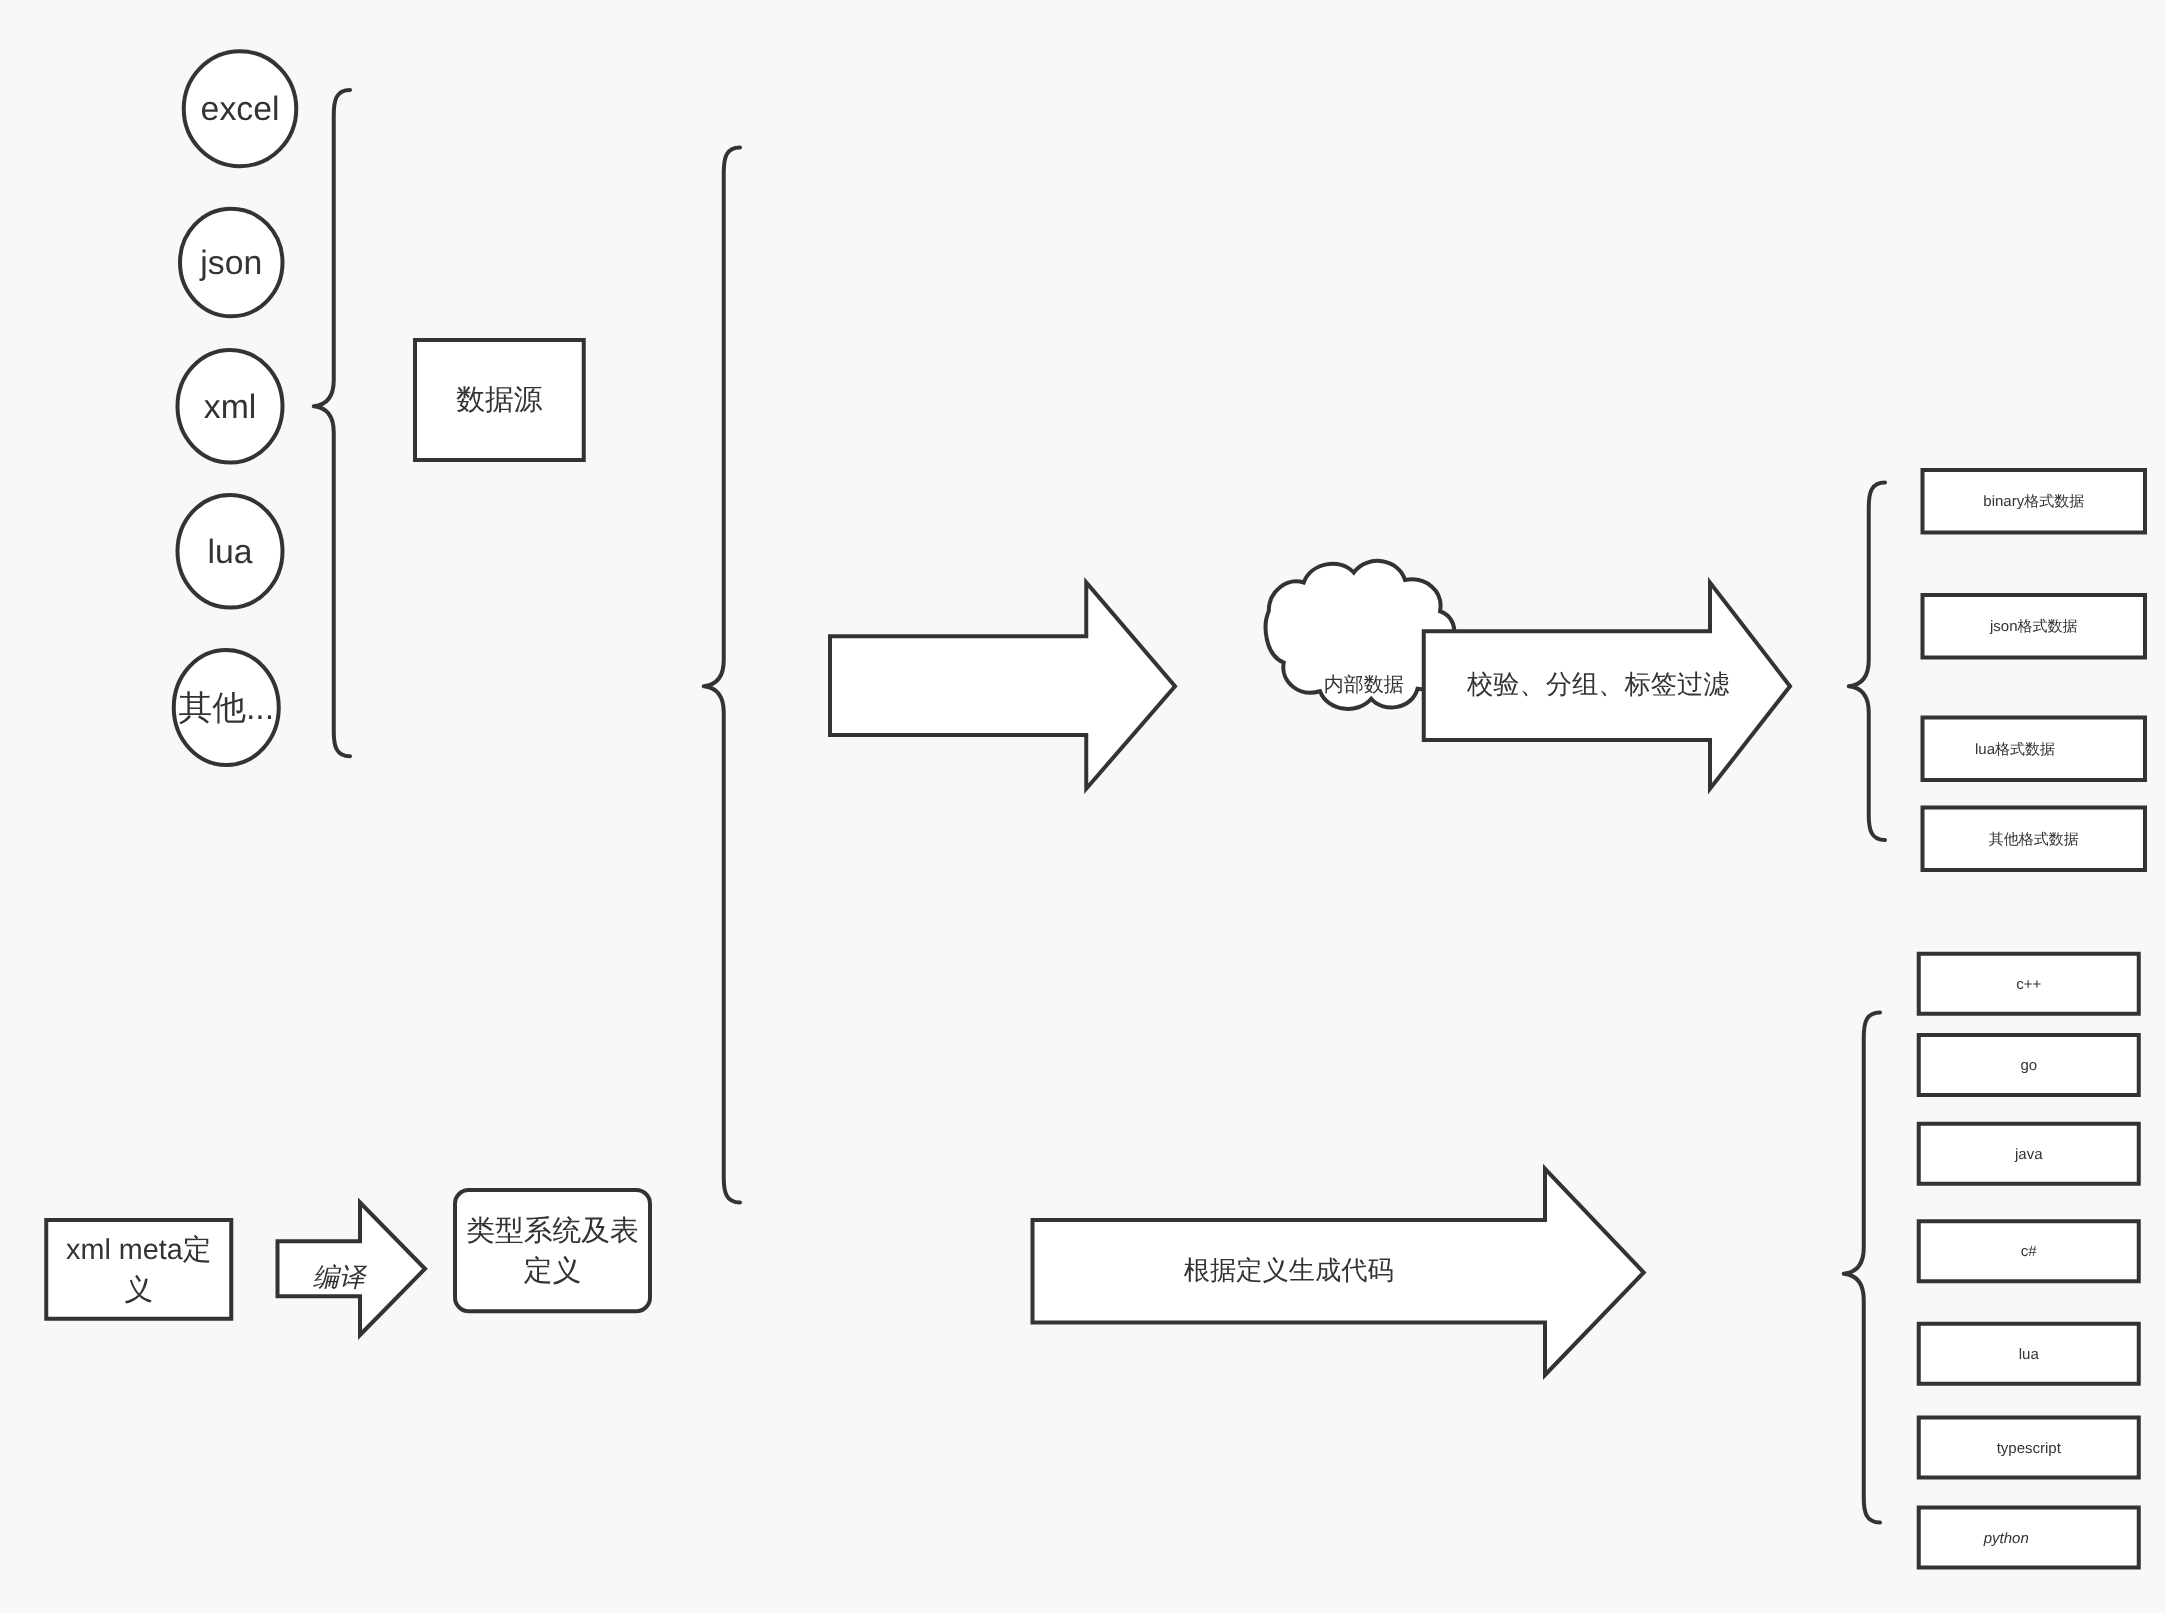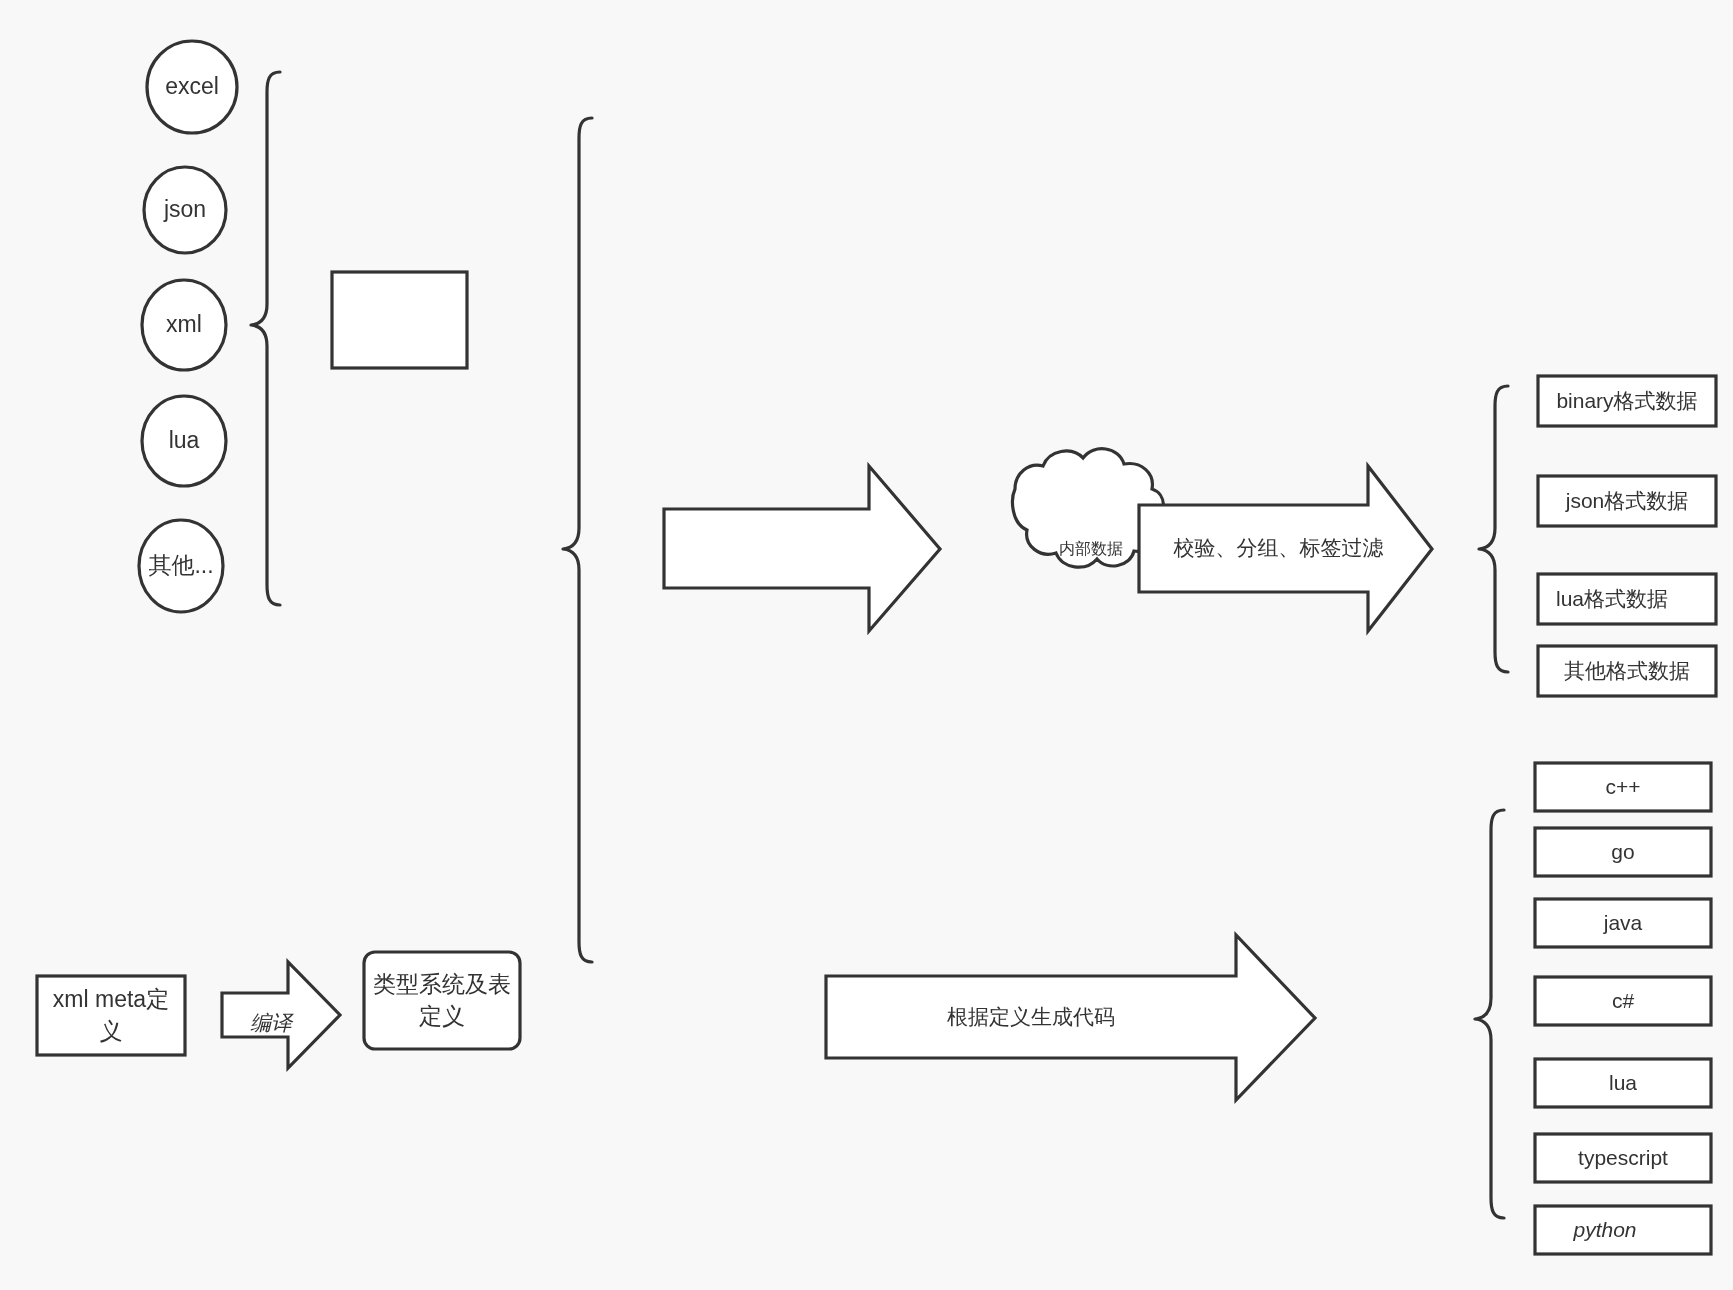--- a/index.html
+++ b/index.html
@@ -30,24 +30,24 @@
     position: absolute;
     display: flex;
     align-items: center;
     justify-content: center;
     text-align: center;
     line-height: 1.35;
     color: #333333;
     pointer-events: none;
     white-space: pre-line;
   }
-  .lbl-ellipse { font-size: 23px; }
+  .lbl-ellipse { font-size: 27px; }
   .lbl-box     { font-size: 23px; }
   .lbl-arrow   { font-size: 21px; }
-  .lbl-small   { font-size: 21px; border-radius: 17px; }
+  .lbl-small   { font-size: 12px; border-radius: 17px; }
   .lbl-cloud   { font-size: 16px; }
 </style>
 </head>
 <body>
 
 <div id="canvas">
 
   <svg id="svg-layer" viewBox="0 0 1733 1290" xmlns="http://www.w3.org/2000/svg">
     <defs>
       <style>
@@ -157,20 +157,21 @@
     <rect class="sh" x="1535" y="1134" width="176" height="48"></rect>
     <rect class="sh" x="1535" y="1206" width="176" height="48"></rect>
   </svg>
 
   <div class="node-label lbl-ellipse" style="left:147px;top:64px;width:90px;height:46px;">excel</div>
   <div class="node-label lbl-ellipse" style="left:140px;top:187px;width:90px;height:46px;">json</div>
   <div class="node-label lbl-ellipse" style="left:139px;top:302px;width:90px;height:46px;">xml</div>
   <div class="node-label lbl-ellipse" style="left:139px;top:418px;width:90px;height:46px;">lua</div>
   <div class="node-label lbl-ellipse" style="left:136px;top:543px;width:90px;height:46px;">其他...</div>
 
+  <div class="node-label lbl-box" style="left:332px;top:272px;width:135px;height:96px;">数据源</div>
 
 
   <div class="node-label lbl-cloud" style="left:1029px;top:528px;width:124px;height:42px;">内部数据</div>
 
   <div class="node-label lbl-arrow" style="left:1139px;top:505px;width:229px;height:87px;padding-left:25px;">校验、分组、标签过滤</div>
 
   <div class="node-label lbl-small" style="left:1538px;top:376px;width:178px;height:50px;">binary格式数据</div>
   <div class="node-label lbl-small" style="left:1538px;top:476px;width:178px;height:50px;">json格式数据</div>
   <div class="node-label lbl-small" style="left:1538px;top:574px;width:148px;height:50px;">lua格式数据</div>
   <div class="node-label lbl-small" style="left:1538px;top:646px;width:178px;height:50px;">其他格式数据</div>

